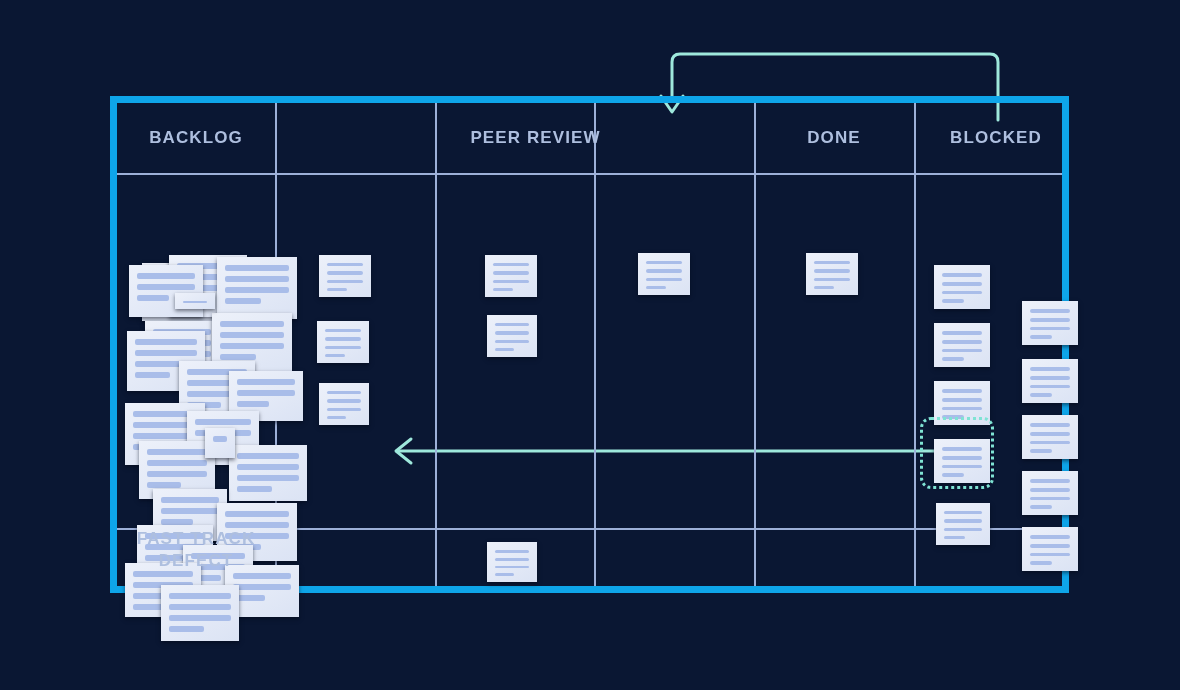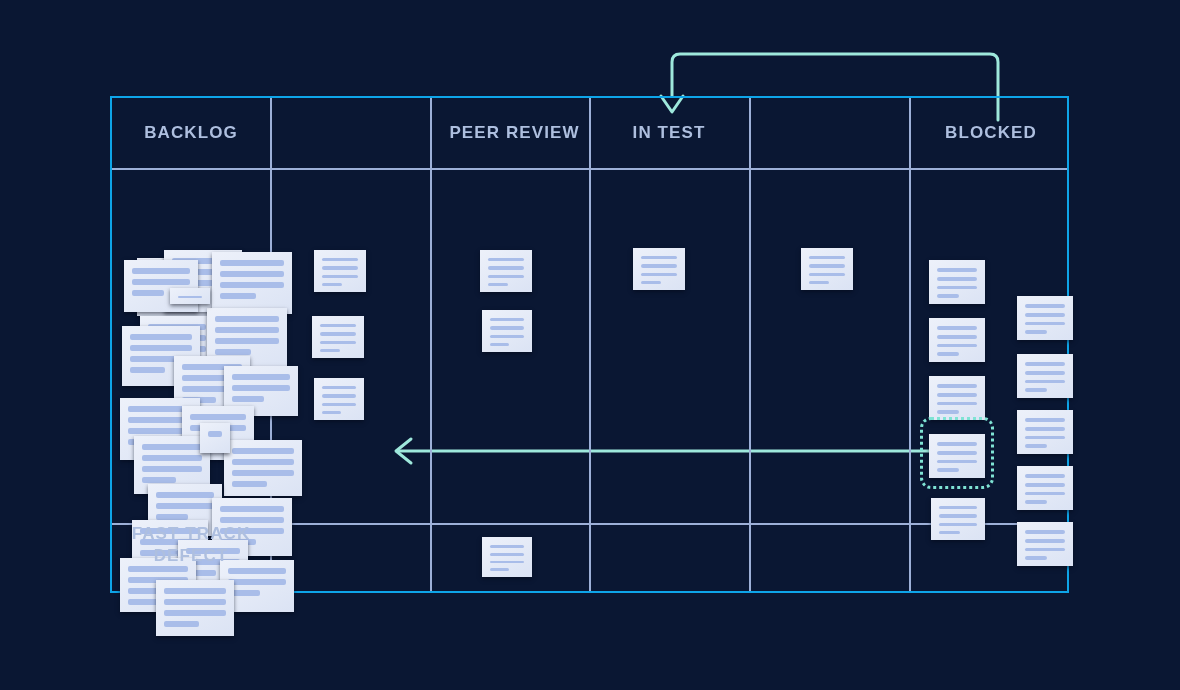--- a/index.html
+++ b/index.html
@@ -9,21 +9,21 @@
     font-family: "Liberation Sans", sans-serif;
     overflow: hidden;
   }
   #stage { position: relative; width: 1180px; height: 690px; }
 
   
   #board {
     position: absolute;
     left: 110px; top: 96px;
     width: 959px; height: 497px;
-    border: 2px solid #0ea5e9;
+    border: 7px solid #0ea5e9;
   }
   .vline, .hline { position: absolute; background: #9db0d8; }
   .vline { top: 0; width: 2px; height: 100%; }
   .hline { left: 0; height: 2px; width: 100%; }
 
   
   .col-header {
     position: absolute;
     top: 0; height: 70px;
     display: flex; align-items: center; justify-content: center;
@@ -106,25 +106,25 @@
     <div class="vline" style="left:477px"></div>
     <div class="vline" style="left:637px"></div>
     <div class="vline" style="left:797px"></div>
 
     <div class="hline" style="top:70px"></div>
     <div class="hline" style="top:425px"></div>
 
     <div class="col-header" style="left:0px;width:158px">
       <span>BACKLOG</span>
     </div>
-    <div class="col-header" style="left:318px;width:169px">
+    <div class="col-header" style="left:334px;width:169px">
       <span>PEER REVIEW</span>
     </div>
-    <div class="col-header" style="left:477px;width:160px">
-      <span>IN TEST</span>
+    <div class="col-header" style="left:637px;width:160px">
+      <span>DONE</span>
     </div>
     <div class="col-header" style="left:797px;width:164px">
       <span>BLOCKED</span>
     </div>
 
     <div class="row-header" style="top:413px;height:68px">
       <div>
         <div>FAST TRACK</div>
         <div>DEFECT</div>
       </div>

